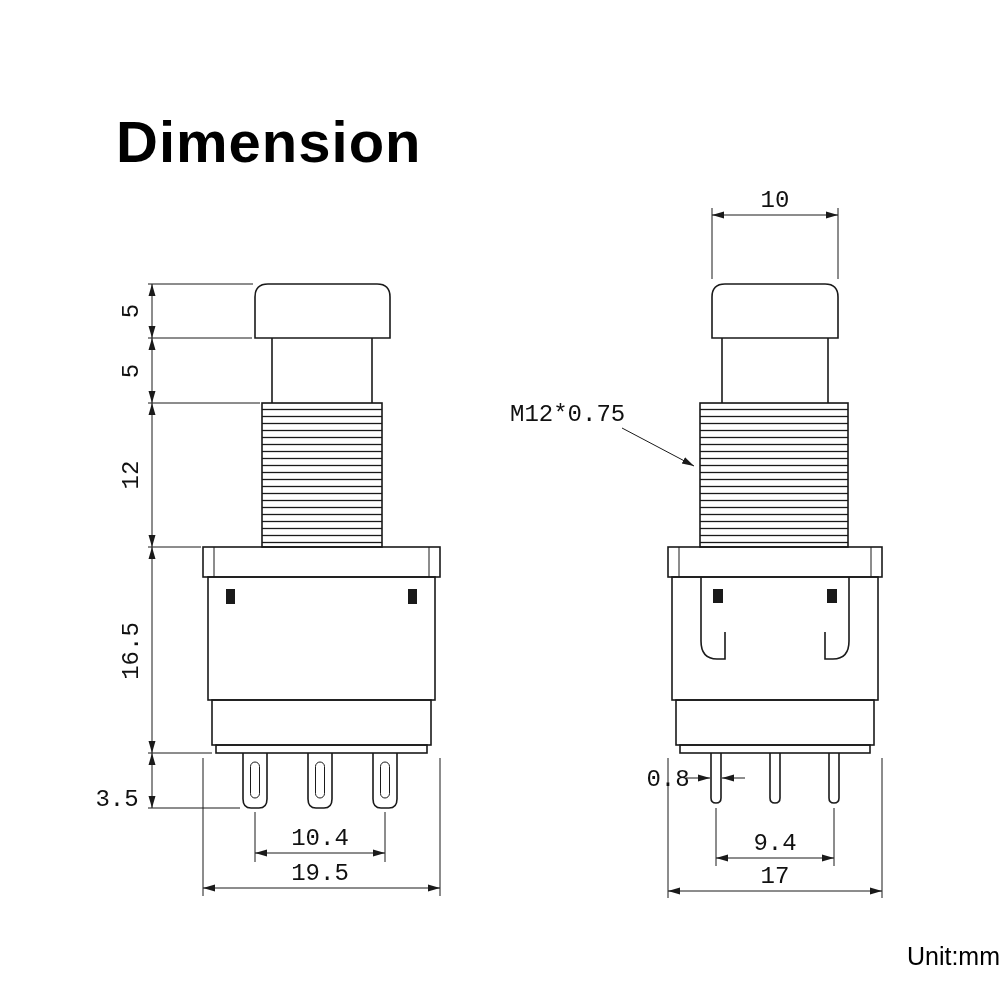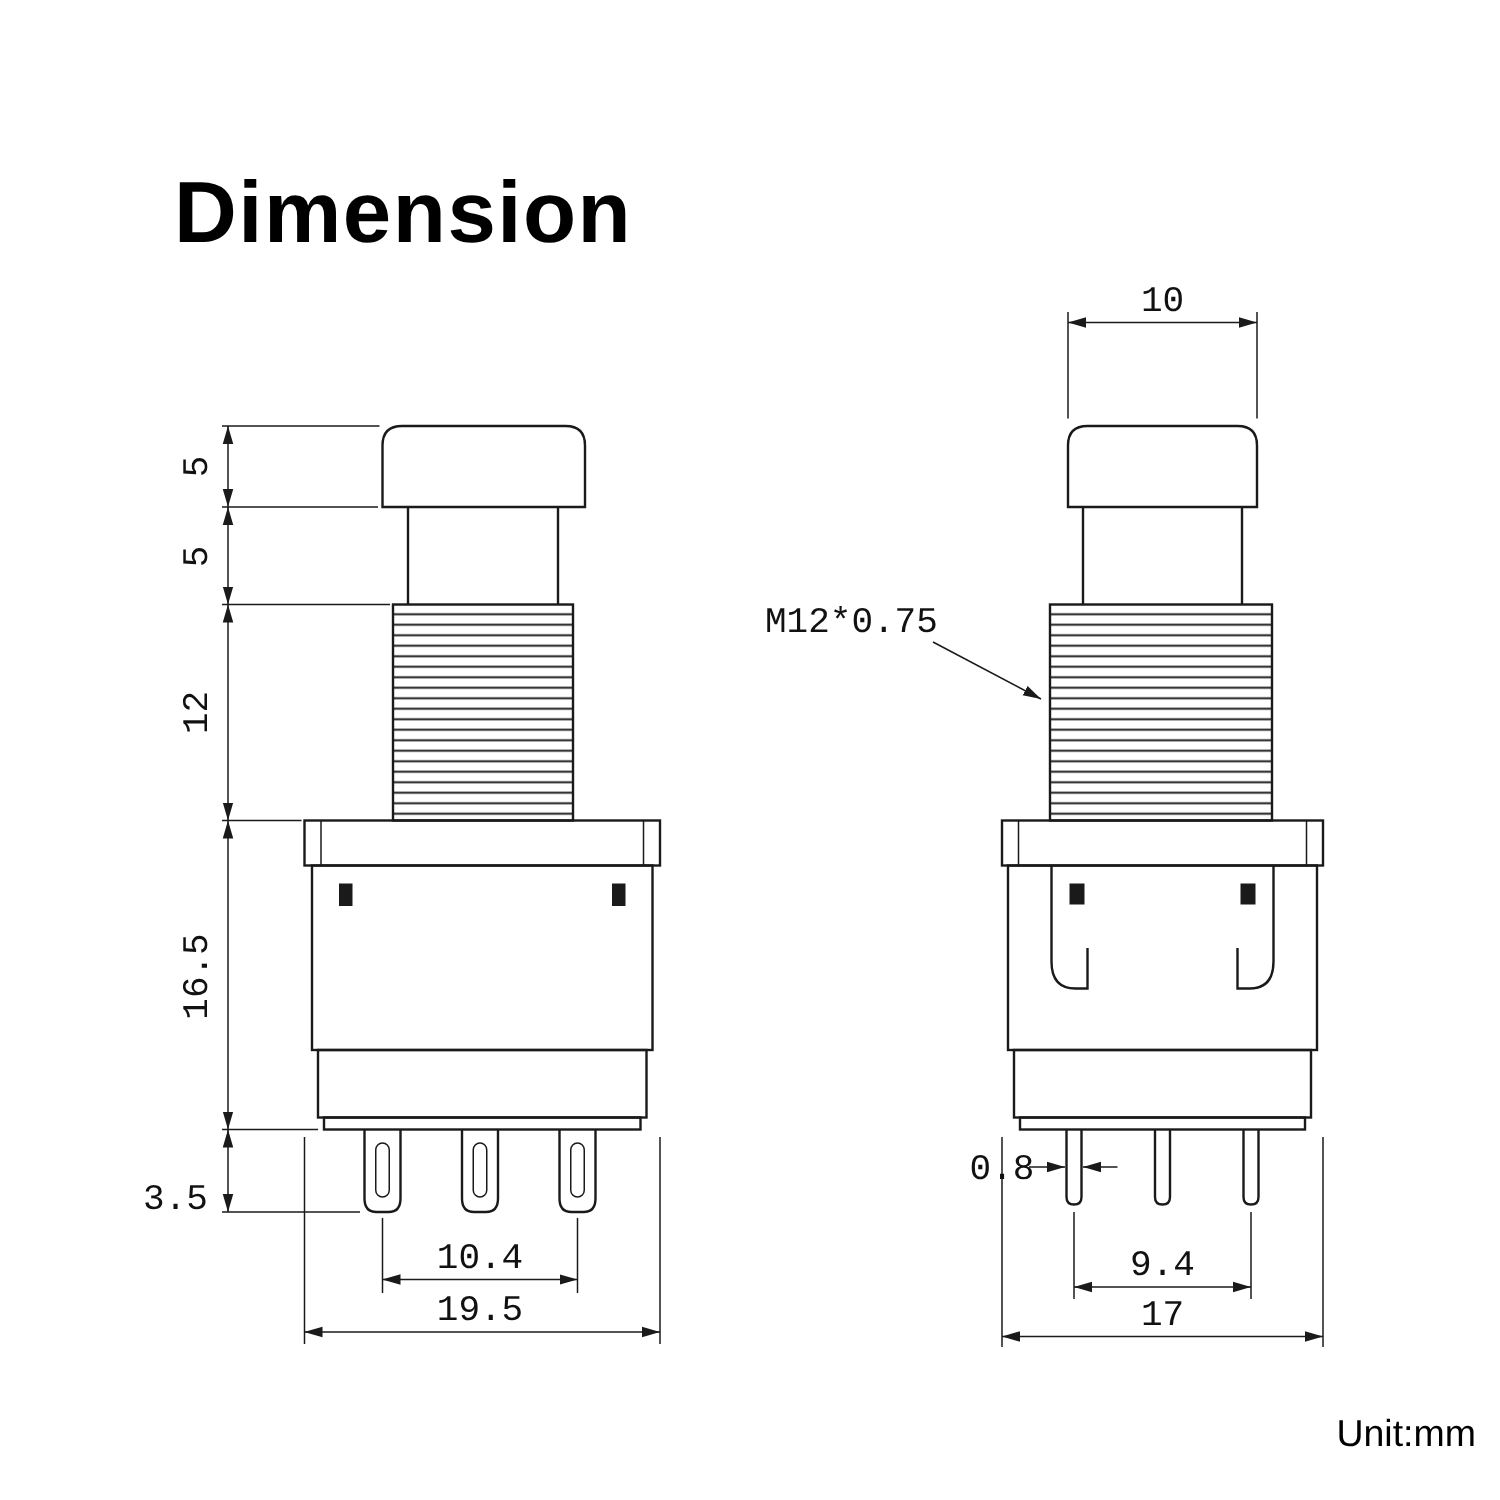--- a/index.html
+++ b/index.html
@@ -12,21 +12,21 @@
     position:relative; overflow:hidden;
   }
   .canvas { position:absolute; inset:0; }
   h1.title {
     position:absolute; left:116px; top:108px; margin:0;
     font-size:58px; font-weight:700; color:#000;
     letter-spacing:1px;
     font-family:"Liberation Sans", sans-serif;
   }
   .unit-label {
-    position:absolute; right:16px; top:942px;
+    position:absolute; right:0; top:942px;
     font-size:25px; color:#000;
     font-family:"Liberation Sans", sans-serif;
   }
   svg.drawing { position:absolute; left:0; top:0; }
   .ol   { fill:none; stroke:var(--line,#1a1a1a); stroke-width:1.6; }
   .thin { fill:none; stroke:var(--line,#1a1a1a); stroke-width:1; }
   .mark { fill:var(--line,#1a1a1a); stroke:none; }
   .dimtxt {
     font-family:"Liberation Mono", monospace;
     font-size:24px; fill:#111; stroke:none;

